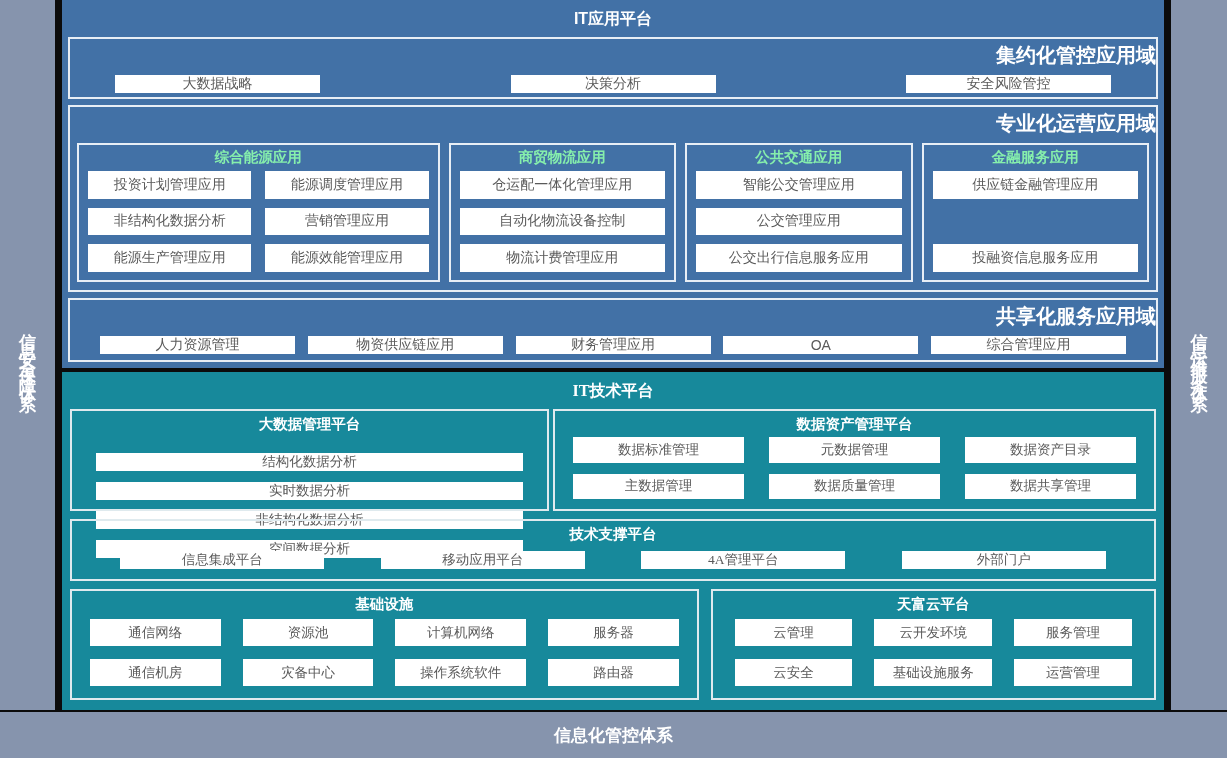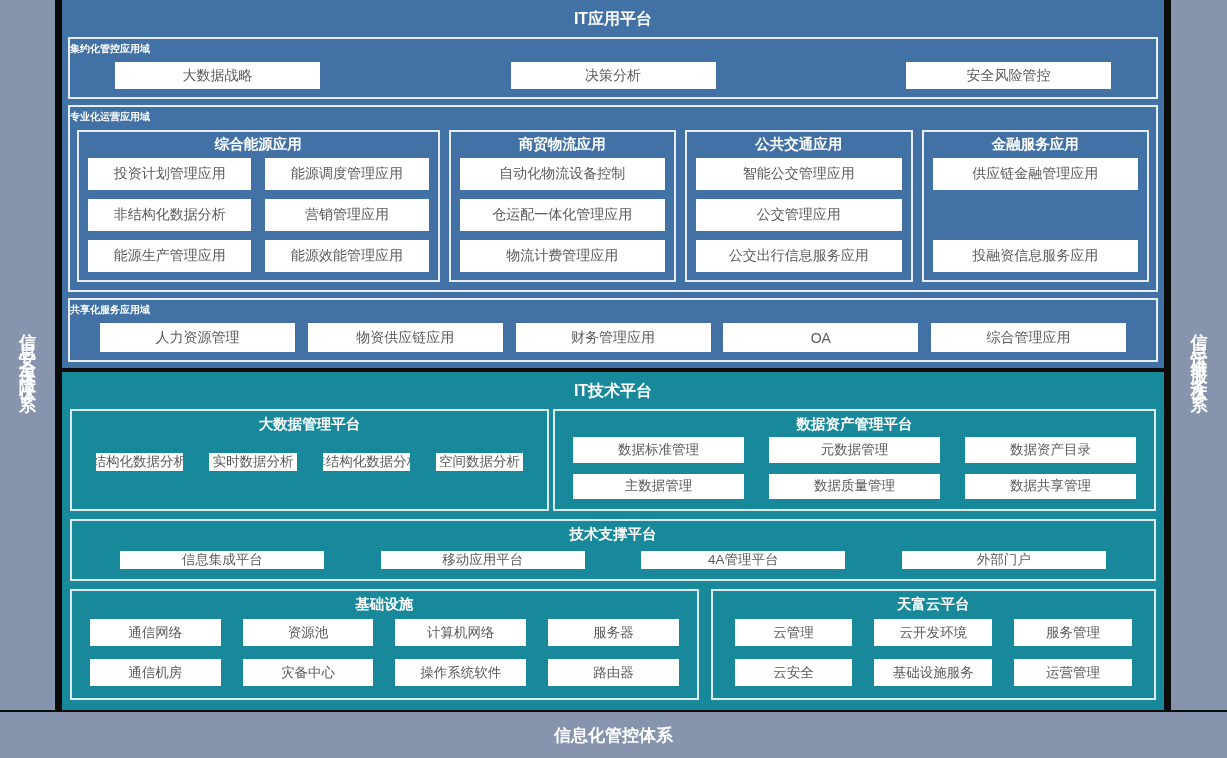--- a/index.html
+++ b/index.html
@@ -25,55 +25,55 @@
     flex: 1; background: #8694ad; color: #fff; font-weight: bold; font-size: 17px;
     display: flex; align-items: center; justify-content: center;
   }
 
   .content { flex: 1; display: flex; flex-direction: column; min-width: 0; }
 
   
   .app-panel { background: #4271a6; height: 368px; display: flex; flex-direction: column; padding-bottom: 6px; }
   .panel-title { color: #fff; font-weight: bold; font-size: 16px; text-align: center; padding: 9px 0 7px; }
   .app-box { border: 2px solid #e8eef5; margin: 0 6px 6px; display: flex; flex-direction: column; }
-  .box-title { color: #fff; font-size: 10px; font-weight: 600; text-align: left; padding: 3px 0 2px; }
+  .box-title { color: #fff; font-size: 20px; font-weight: 600; text-align: right; padding: 3px 0 2px; }
 
   .btn {
     background: #ffffff; color: #5a5a5a; font-size: 14px;
     display: flex; align-items: center; justify-content: center;
     white-space: nowrap; overflow: hidden;
   }
 
   .box-intensive { height: 62px; }
   .row3 { display: flex; justify-content: space-between; padding: 4px 45px 8px; flex: 1; }
   .row3 .btn { width: 205px; }
 
   .box-specialized { flex: 1; }
   .groups { display: flex; gap: 9px; padding: 4px 7px 8px; flex: 1; }
   .group { border: 2px solid #e8eef5; display: flex; flex-direction: column; padding: 2px 9px 8px; }
-  .group-title { color: #ffffff; font-size: 14.5px; font-weight: 600; text-align: center; padding: 1px 0 4px; }
+  .group-title { color: #86efac; font-size: 14.5px; font-weight: 600; text-align: center; padding: 1px 0 4px; }
   .g-energy { flex: 373; }
   .g-std { flex: 225; }
   .grid2x3 { flex: 1; display: grid; grid-template-columns: 1fr 1fr; grid-template-rows: repeat(3, 1fr); column-gap: 14px; row-gap: 9px; }
   .grid1x3 { flex: 1; display: grid; grid-template-columns: 1fr; grid-template-rows: repeat(3, 1fr); row-gap: 9px; }
   .grid1x3 .r3 { grid-row: 3; }
 
   .box-shared { height: 64px; margin-bottom: 0; }
   .row5 { display: flex; justify-content: space-between; padding: 4px 30px 8px; flex: 1; }
   .row5 .btn { width: 195px; }
 
   
-  .tech-panel { background: #17899b; flex: 1; display: flex; flex-direction: column; }
+  .tech-panel { background: #17899b; flex: 1; display: flex; flex-direction: column; font-family: Liberation Serif, serif; }
   .tech-body { flex: 1; display: flex; flex-direction: column; padding: 0 8px 10px; gap: 8px; }
   .tbox { border: 2px solid #dfeaee; display: flex; flex-direction: column; }
   .tbox-title { color: #fff; font-size: 14.5px; font-weight: 600; text-align: center; padding: 4px 0 3px; }
   .trow1 { display: flex; gap: 4px; height: 102px; }
   .t-bigdata { flex: 475; }
   .t-dataasset { flex: 599; }
-  .tgrid2 { flex: 1; display: grid; grid-template-columns: 1fr 1fr 1fr 1fr; grid-template-rows: 1fr 1fr; column-gap: 26px; row-gap: 11px; padding: 16px 24px 10px; }
+  .tgrid2 { flex: 1; display: grid; grid-template-columns: 1fr; grid-template-rows: 1fr 1fr; column-gap: 26px; row-gap: 11px; padding: 16px 24px 10px; }
   .tgrid3 { flex: 1; display: grid; grid-template-columns: 1fr 1fr 1fr; grid-template-rows: 1fr 1fr; column-gap: 25px; row-gap: 11px; padding: 0 18px 10px; }
   .t-support { height: 62px; }
   .row4 { flex: 1; display: grid; grid-template-columns: repeat(4, 1fr); padding: 4px 20px 10px; }
   .row4 .btn { width: 204px; justify-self: center; }
   .trow3 { display: flex; gap: 12px; flex: 1; }
   .t-infra { flex: 630; }
   .t-cloud { flex: 445; }
   .tgrid4 { flex: 1; display: grid; grid-template-columns: repeat(4, 1fr); grid-template-rows: 1fr 1fr; column-gap: 22px; row-gap: 13px; padding: 2px 18px 12px; }
   .tgrid3b { flex: 1; display: grid; grid-template-columns: repeat(3, 1fr); grid-template-rows: 1fr 1fr; column-gap: 22px; row-gap: 13px; padding: 2px 22px 12px; }
   .tech-panel .btn { font-size: 13.5px; }
@@ -115,22 +115,22 @@
                 <div class="btn">非结构化数据分析</div>
                 <div class="btn">营销管理应用</div>
                 <div class="btn">能源生产管理应用</div>
                 <div class="btn">能源效能管理应用</div>
               </div>
             </div>
 
             <div class="group g-std">
               <div class="group-title">商贸物流应用</div>
               <div class="grid1x3">
+                <div class="btn">仓运配一体化管理应用</div>
                 <div class="btn">自动化物流设备控制</div>
-                <div class="btn">仓运配一体化管理应用</div>
                 <div class="btn">物流计费管理应用</div>
               </div>
             </div>
 
             <div class="group g-std">
               <div class="group-title">公共交通应用</div>
               <div class="grid1x3">
                 <div class="btn">智能公交管理应用</div>
                 <div class="btn">公交管理应用</div>
                 <div class="btn">公交出行信息服务应用</div>

